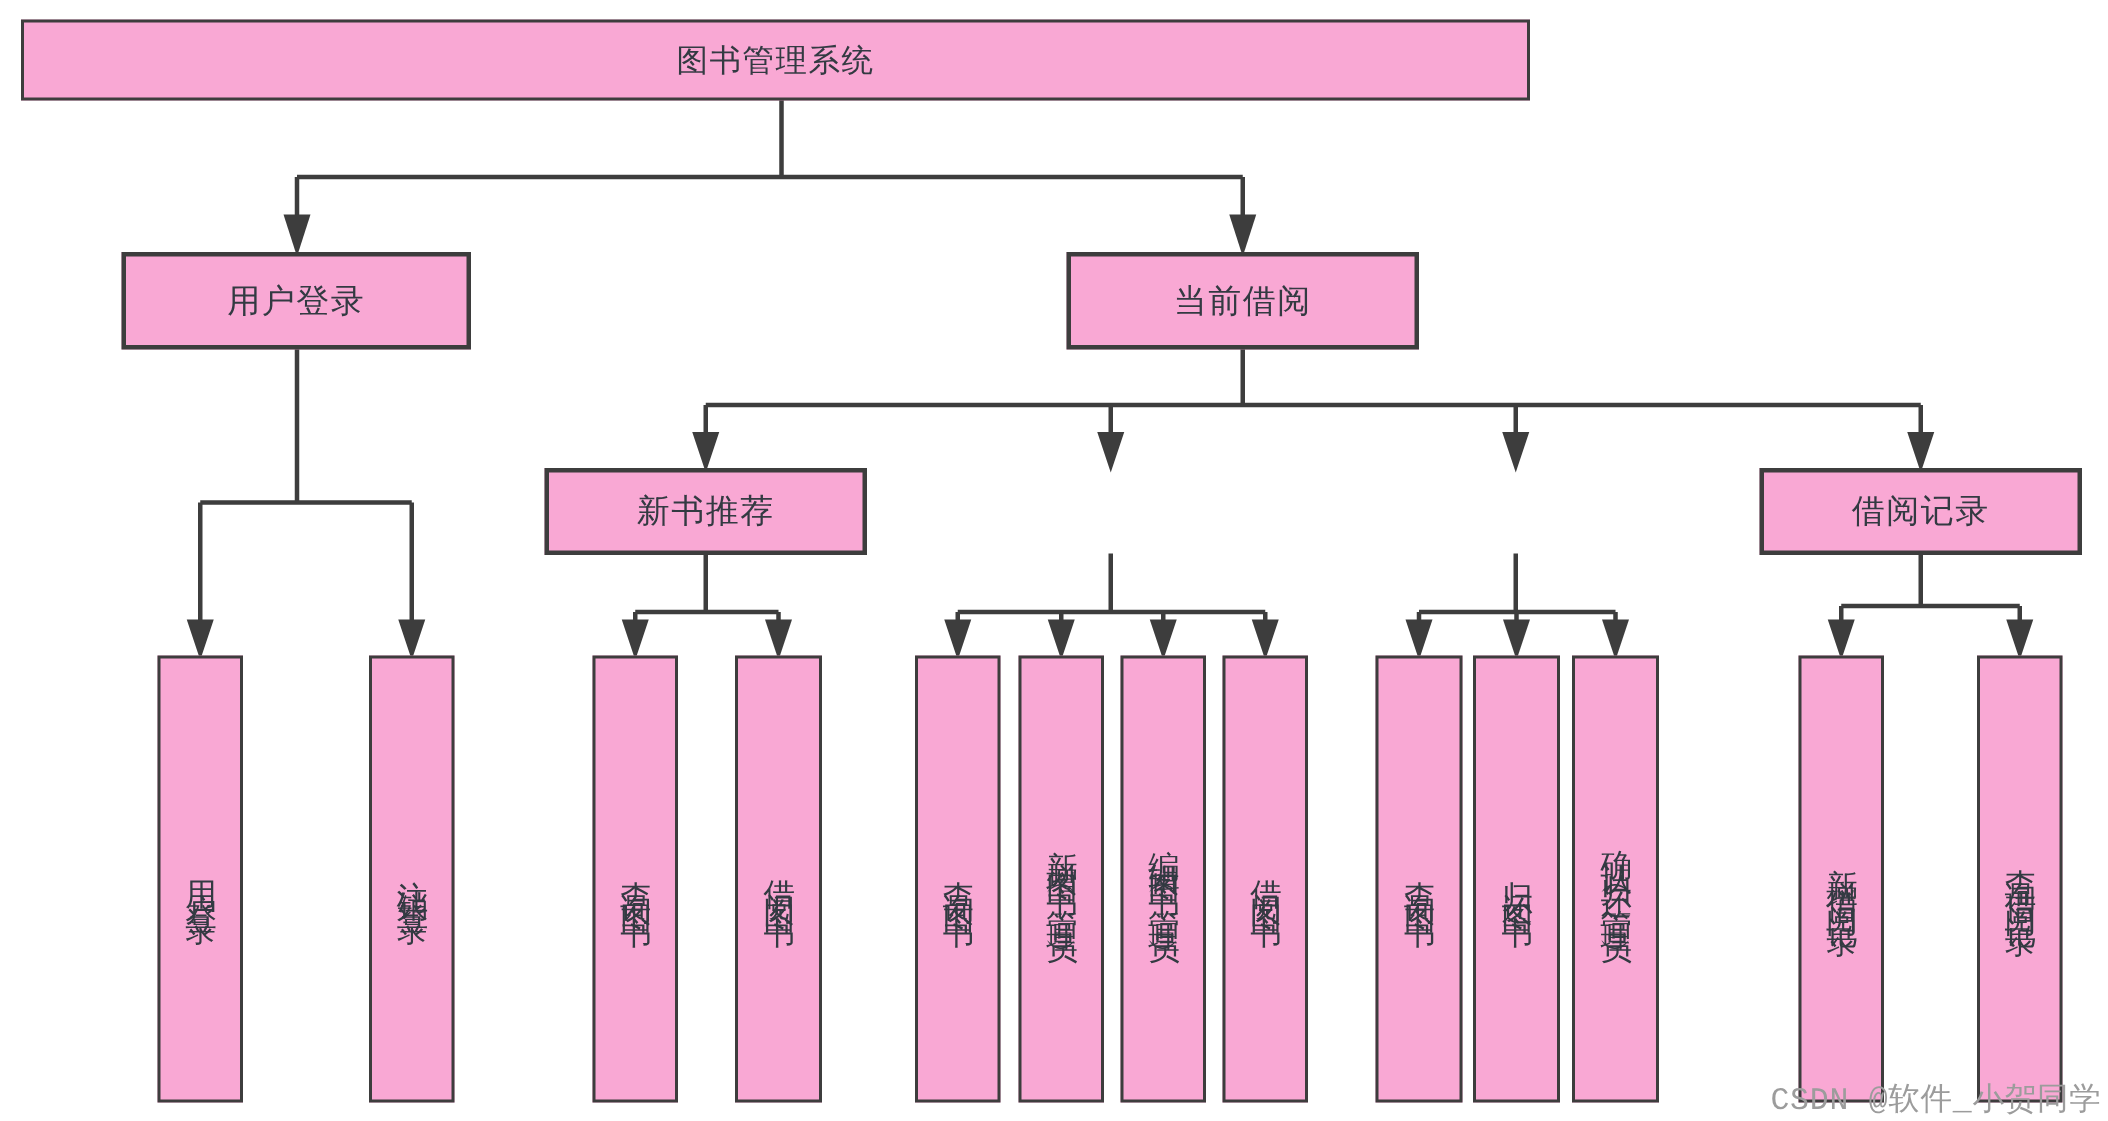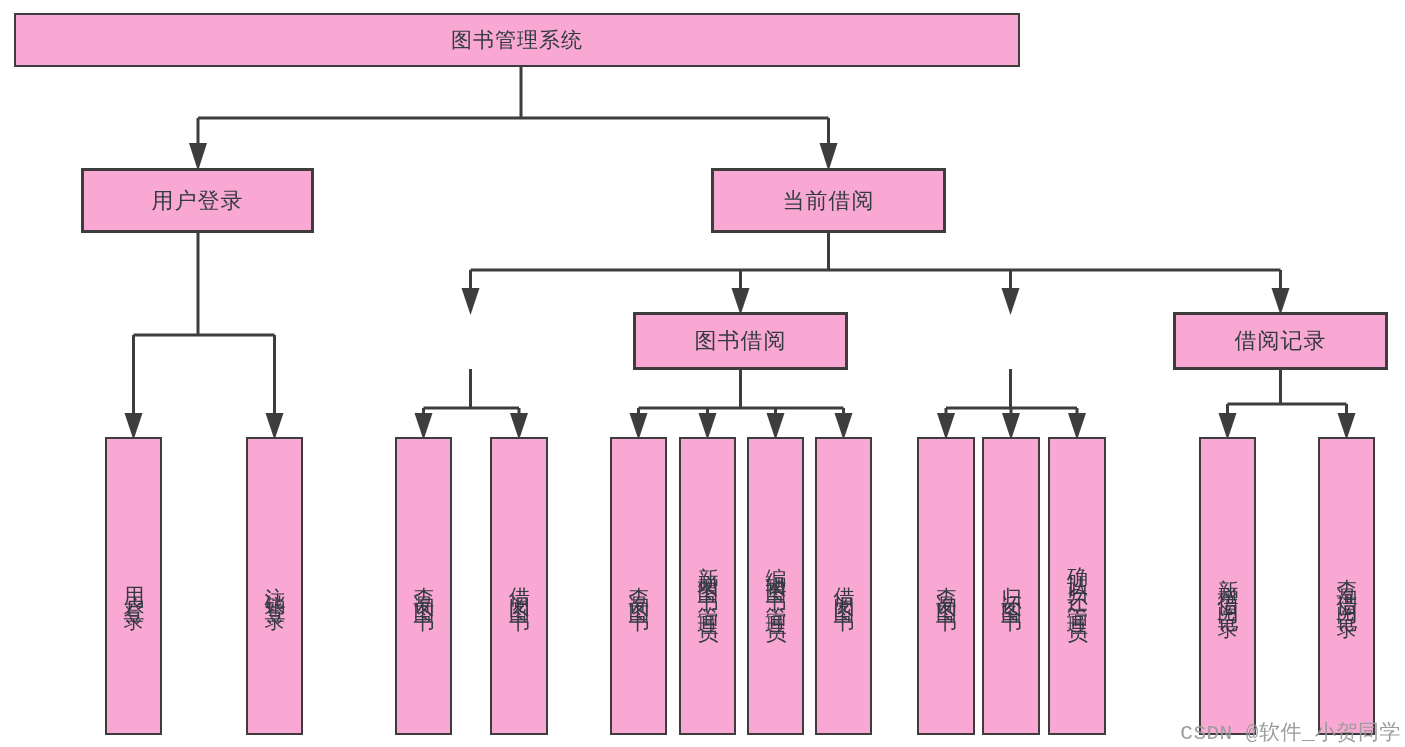--- a/index.html
+++ b/index.html
@@ -105,21 +105,21 @@
       <polygon points="1218.5,413 1236.5,413 1227.5,440"></polygon>
       <polygon points="1337.5,413 1355.5,413 1346.5,440"></polygon>
     </g>
   </svg>
 
   <div class="node root" style="left:14px; top:13px; width:1006px; height:54px;">图书管理系统</div>
 
   <div class="node" style="left:81px; top:168px; width:233px; height:65px;">用户登录</div>
   <div class="node" style="left:711px; top:168px; width:235px; height:65px;">当前借阅</div>
 
-  <div class="node" style="left:633px; top:312px; width:215px; height:58px;">图书借阅</div>
+  <div class="node" style="left:363px; top:312px; width:215px; height:58px;">新书推荐</div>
   <div class="node" style="left:1173px; top:312px; width:215px; height:58px;">借阅记录</div>
 
   <div class="node leaf" style="left:105px; top:437px; width:57px; height:298px;">用户登录</div>
   <div class="node leaf" style="left:246px; top:437px; width:57px; height:298px;">注销登录</div>
 
   <div class="node leaf" style="left:395px; top:437px; width:57px; height:298px;">查询图书</div>
   <div class="node leaf" style="left:490px; top:437px; width:58px; height:298px;">借阅图书</div>
 
   <div class="node leaf" style="left:610px; top:437px; width:57px; height:298px;">查询图书</div>
   <div class="node leaf" style="left:679px; top:437px; width:57px; height:298px;">新增图书（管理员）</div>

